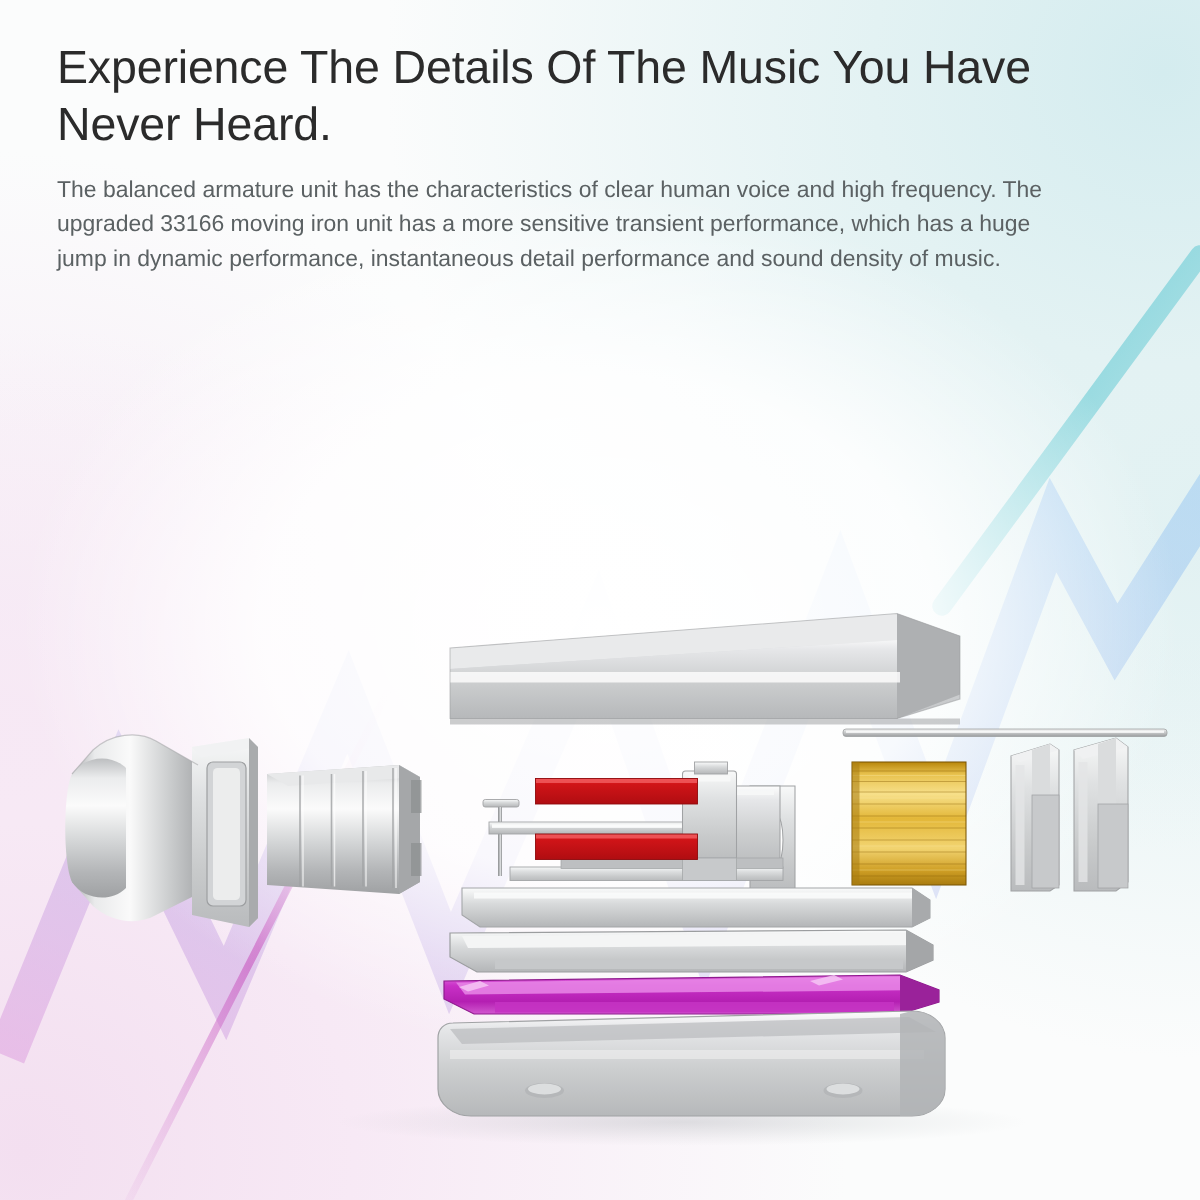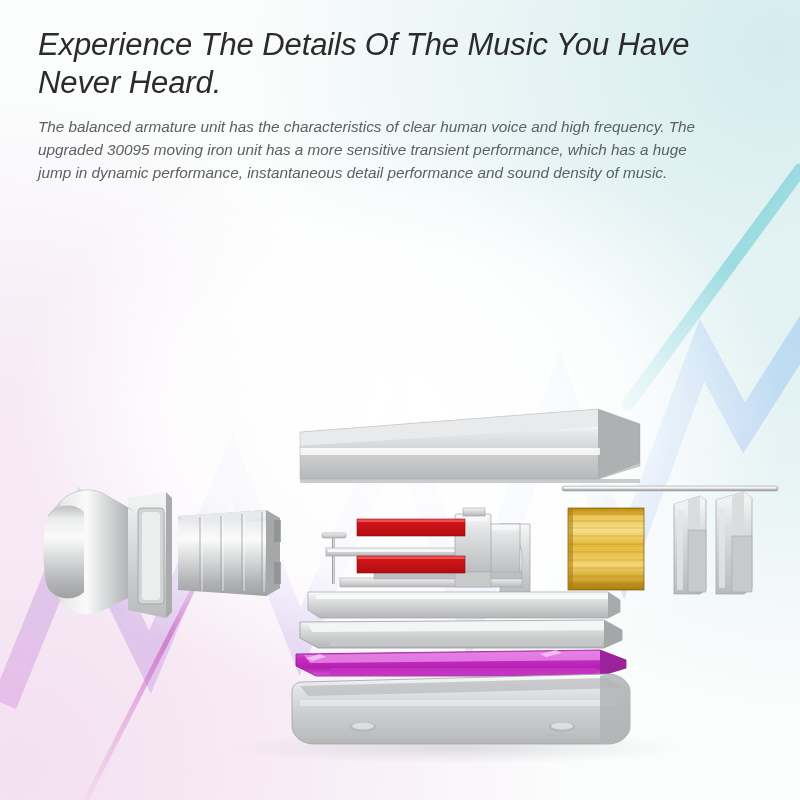--- a/index.html
+++ b/index.html
@@ -32,21 +32,21 @@
       radial-gradient(circle at 0% 62%, #f5e7f4 0%, rgba(248,238,247,0) 42%);
   }
   #bg-white-core {
     background:radial-gradient(ellipse 62% 46% at 50% 52%, #ffffff 0%, rgba(255,255,255,0.85) 45%, rgba(255,255,255,0) 78%);
   }
 
   
   #waveform { position:absolute; inset:0; pointer-events:none; }
 
   
-  #text-block { position:absolute; left:38px; top:26px; width:730px;font-style:italic; }
+  #text-block { position:absolute; left:38px; top:26px; width:730px; }
 
   #headline-primary {
     font-size:31px;
     line-height:38px;
     font-weight:400;
     color:#2b2b2b;
     letter-spacing:-0.1px;
     white-space:pre-line;
   }
 
@@ -350,16 +350,16 @@
       <ellipse cx="562" cy="726" rx="11" ry="3.6" fill="#dcdedf"></ellipse>
     </g>
   </svg>
 
   <div id="text-block">
 
     <h1 id="headline-primary">Experience The Details Of The Music You Have
 Never Heard.</h1>
 
 
-    <p id="body-copy">The balanced armature unit has the characteristics of clear human voice and high frequency. The upgraded 30095 moving iron unit has a more sensitive transient performance, which has a huge jump in dynamic performance, instantaneous detail performance and sound density of music.</p>
+    <p id="body-copy">The balanced armature unit has the characteristics of clear human voice and high frequency. The upgraded 33166 moving iron unit has a more sensitive transient performance, which has a huge jump in dynamic performance, instantaneous detail performance and sound density of music.</p>
   </div>
 
 </div>
 
 </body></html>

